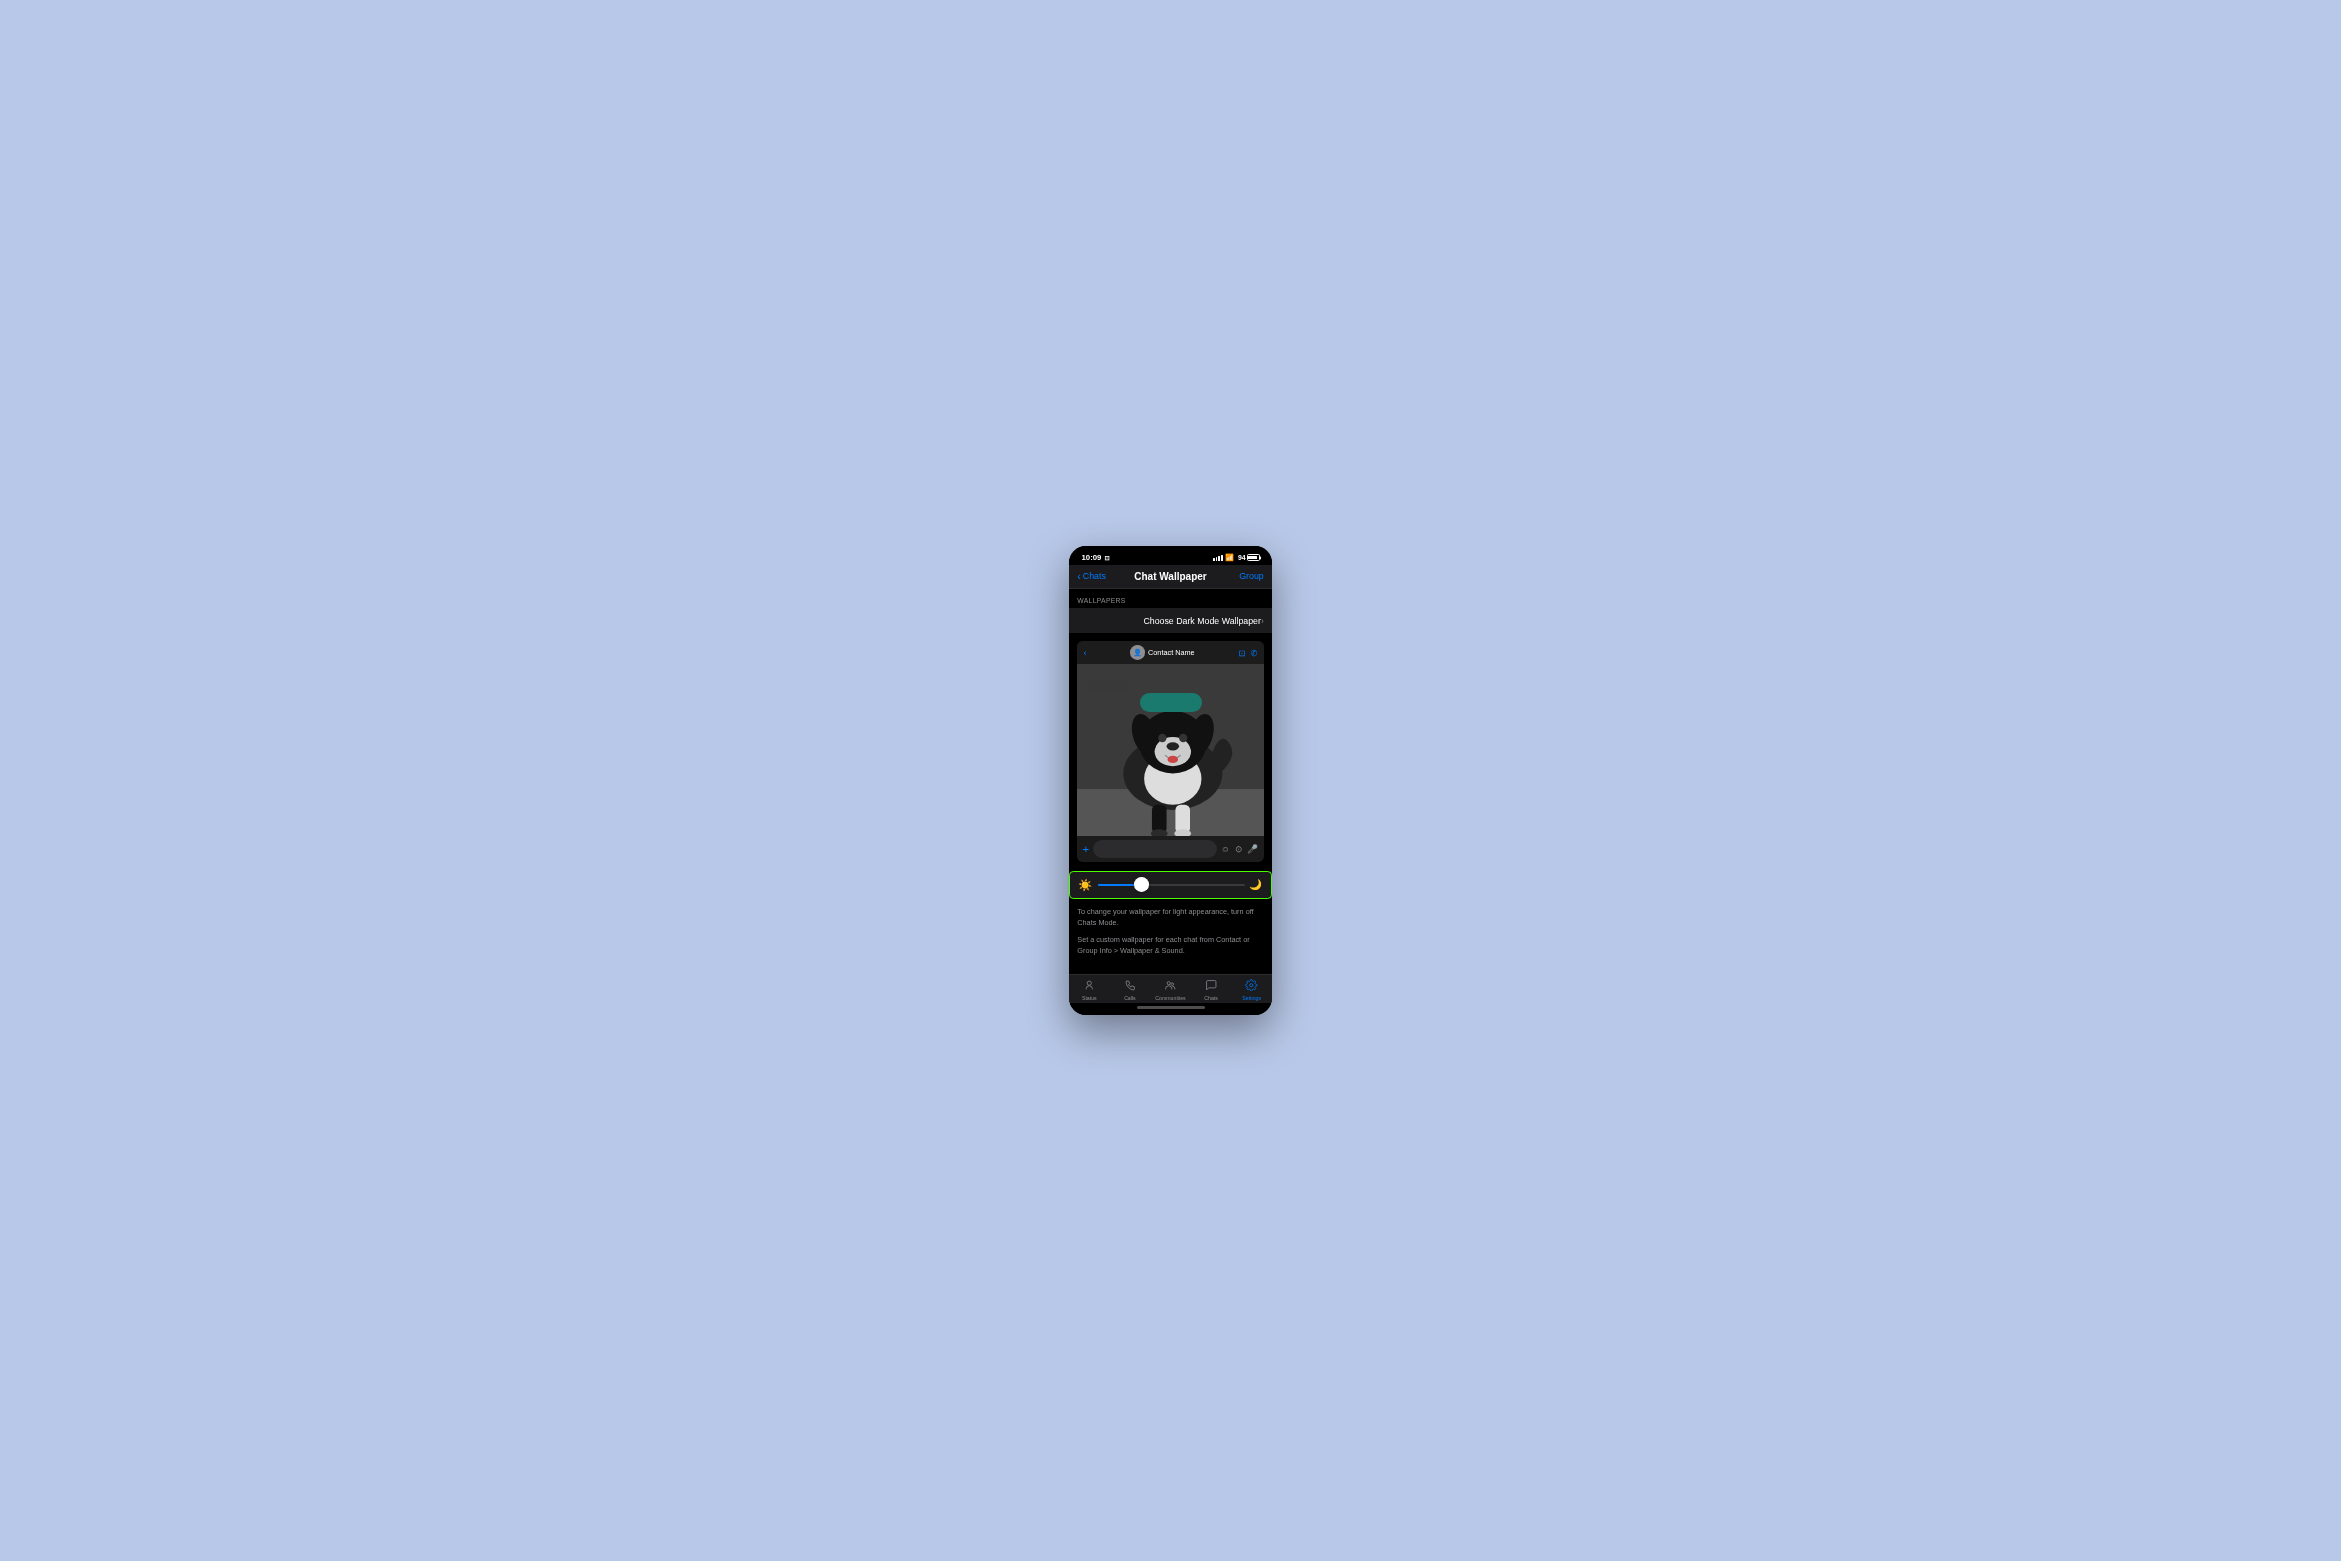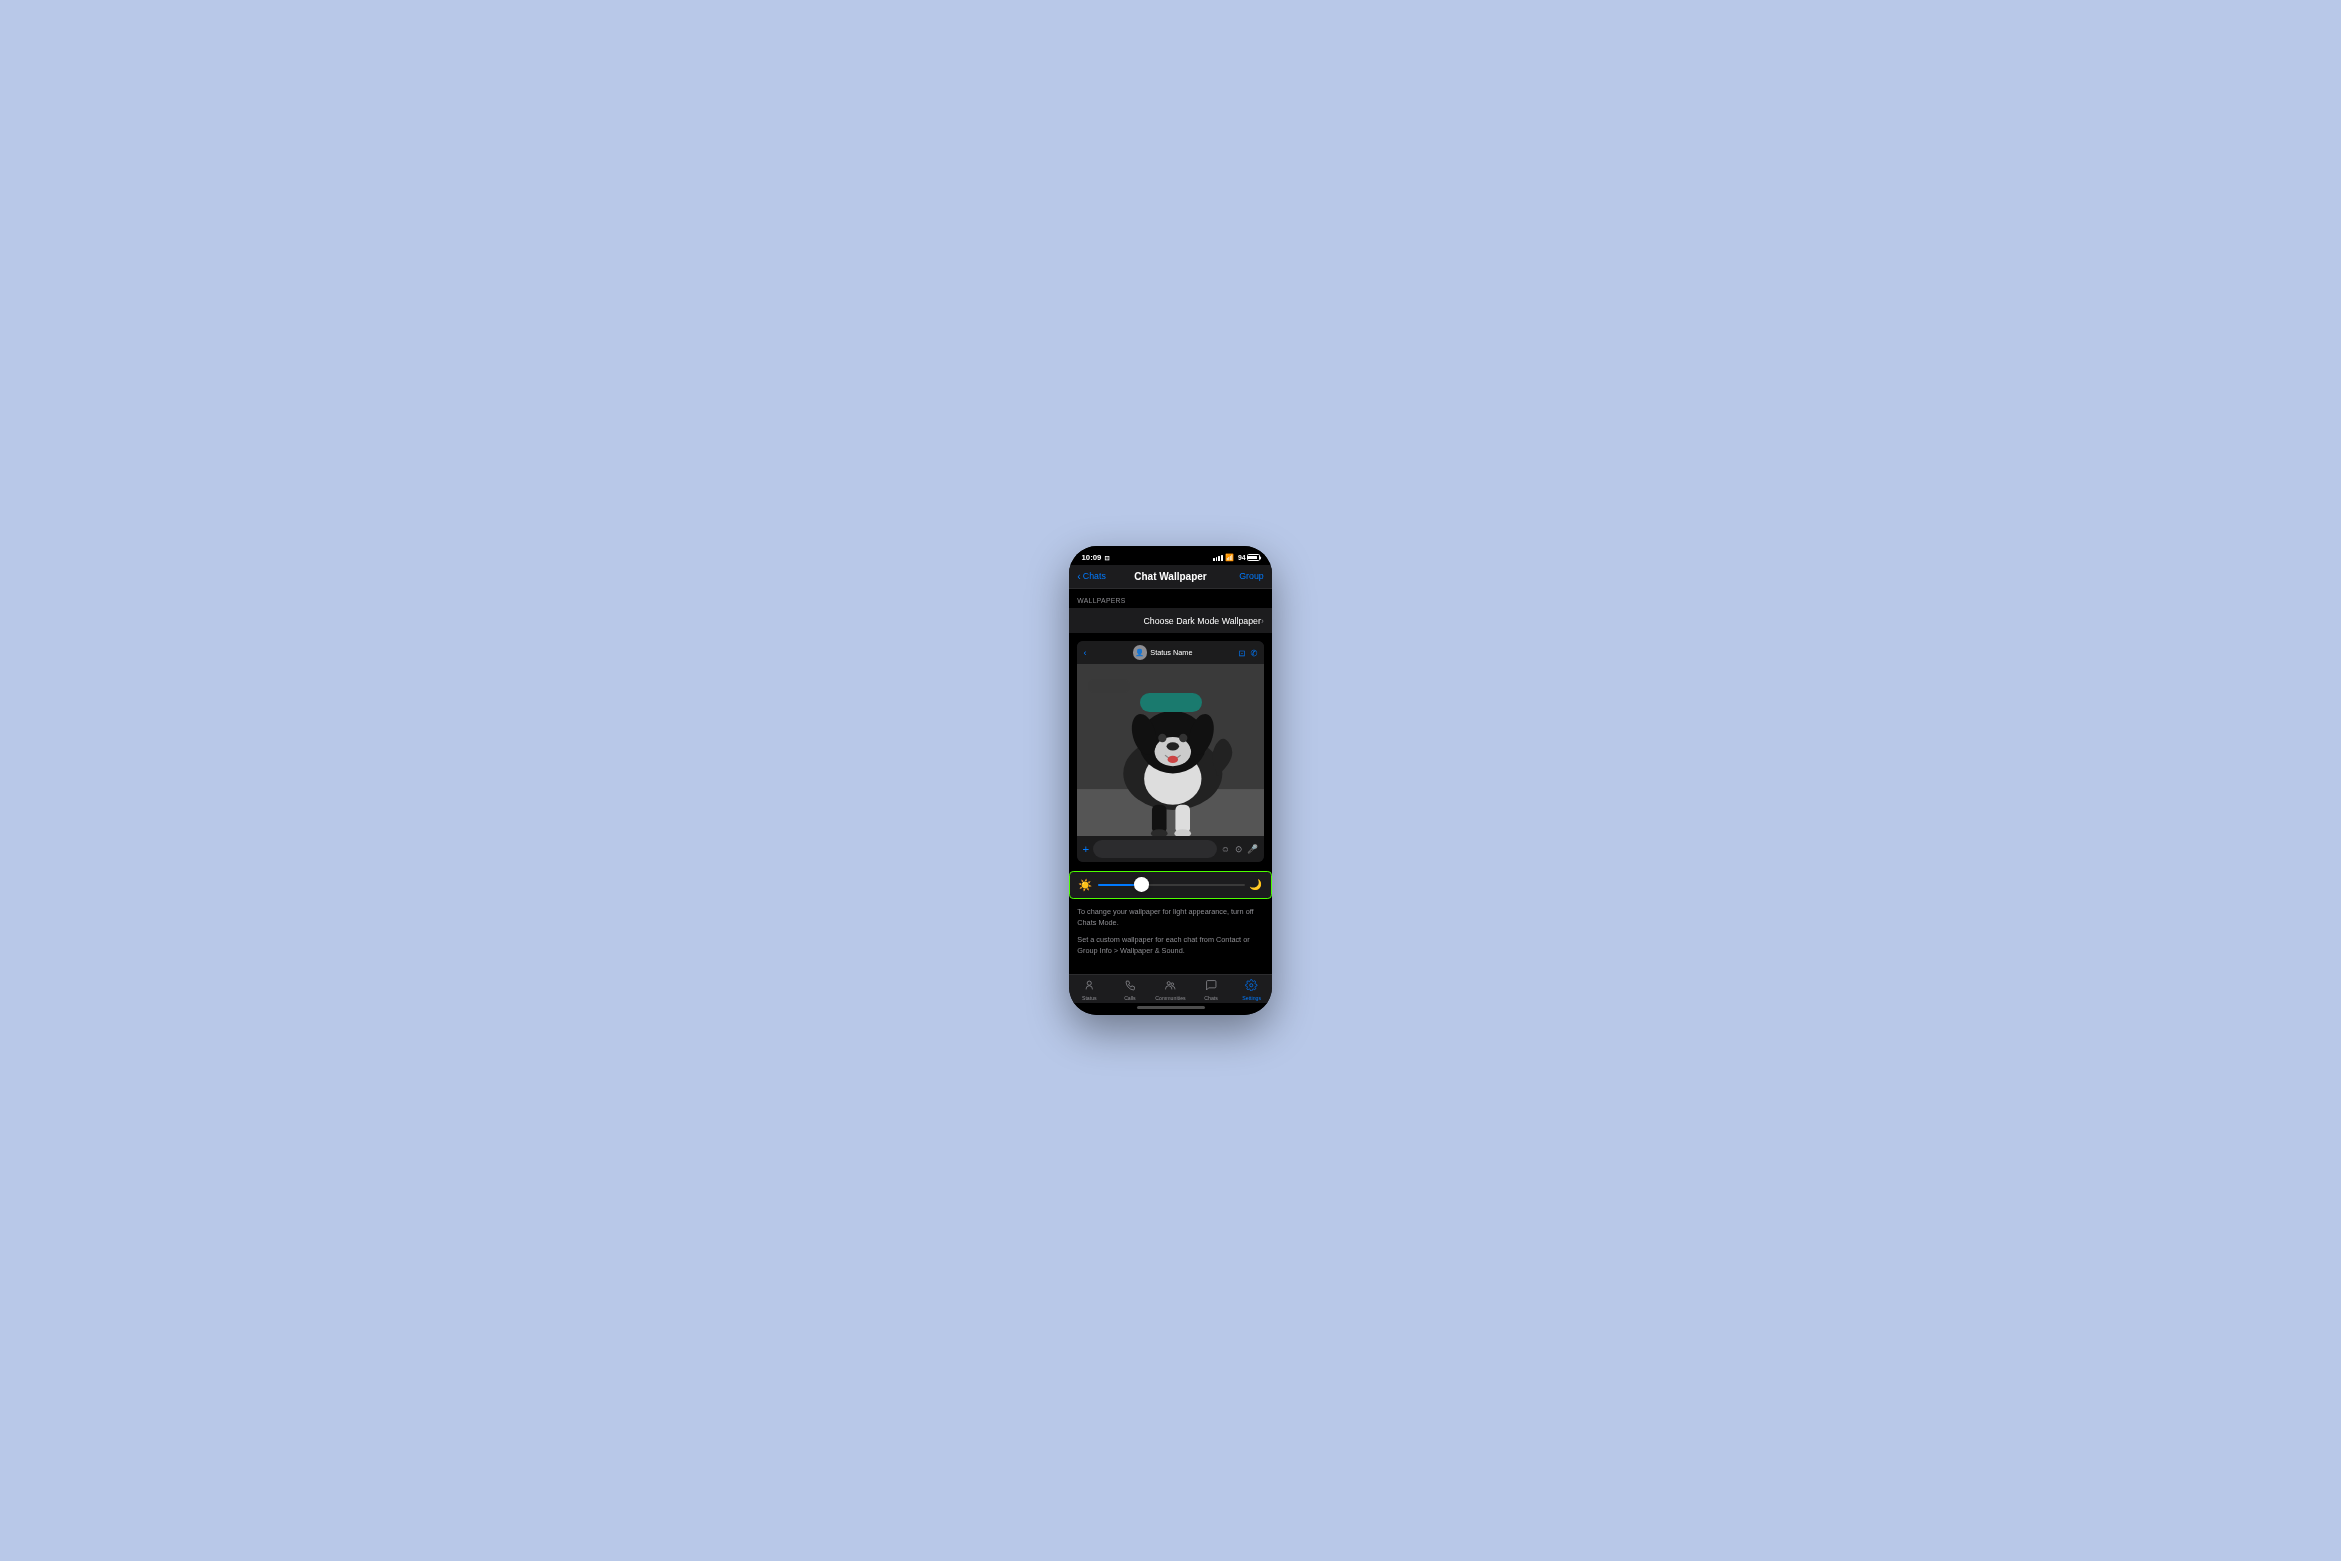--- a/index.html
+++ b/index.html
@@ -7,21 +7,21 @@
       background-color: #b8c8e8;
       display: flex;
       justify-content: center;
       align-items: center;
       min-height: 100vh;
       font-family: -apple-system, BlinkMacSystemFont, 'SF Pro Display', 'Helvetica Neue', sans-serif;
     }
     .phone-frame {
       width: 203px;
       background: #000;
-      border-radius: 28px;
+      border-radius: 17px;
       overflow: hidden;
       box-shadow: 0 15.6px 42px rgba(0,0,0,0.4);
       position: relative;
     }
     
     .status-bar {
       background: #000;
       display: flex;
       justify-content: space-between;
       align-items: center;
@@ -331,21 +331,21 @@
     </div>
 
     <div class="preview-container">
 
       <div class="preview-header">
         <span class="preview-back">‹</span>
         <div class="preview-contact">
           <div class="contact-avatar">
             <span style="font-size:7.3px;">👤</span>
           </div>
-          <span>Status Name</span>
+          <span>Contact Name</span>
         </div>
         <div class="preview-actions">
           <span>⊡</span>
           <span>✆</span>
         </div>
       </div>
 
       <div class="dog-image">
 
         <svg width="100%" height="100%" viewBox="0 0 360 330" preserveAspectRatio="xMidYMid slice">

